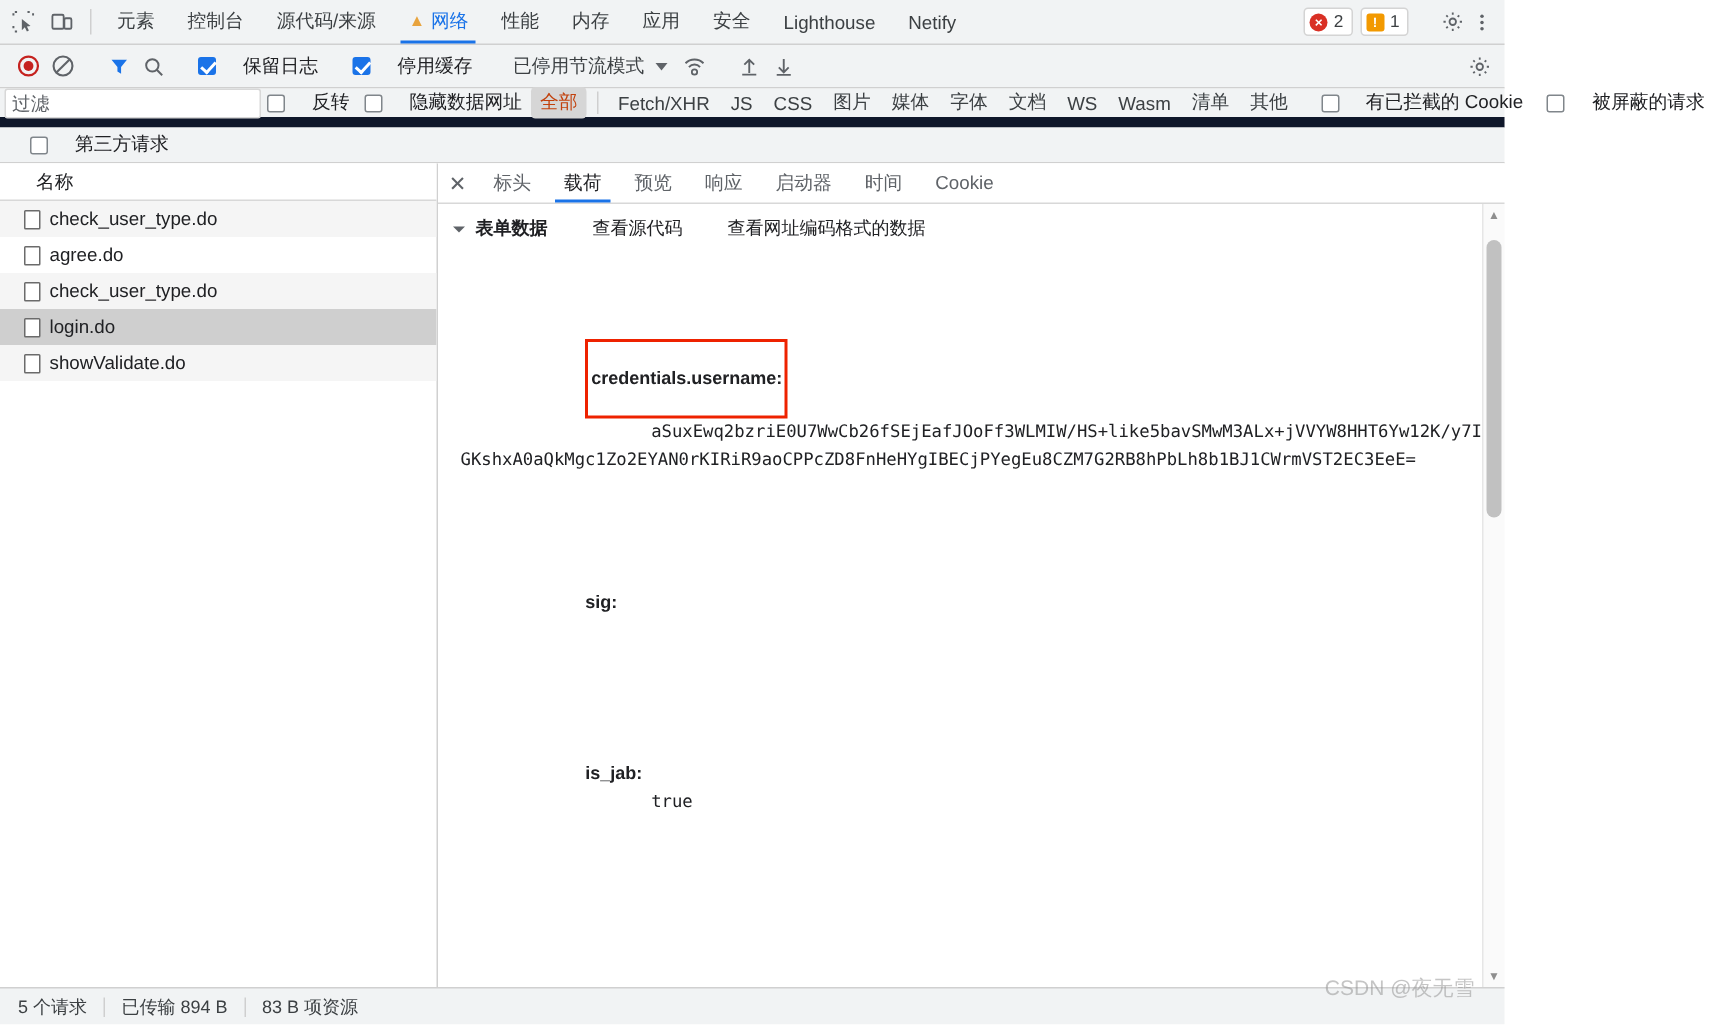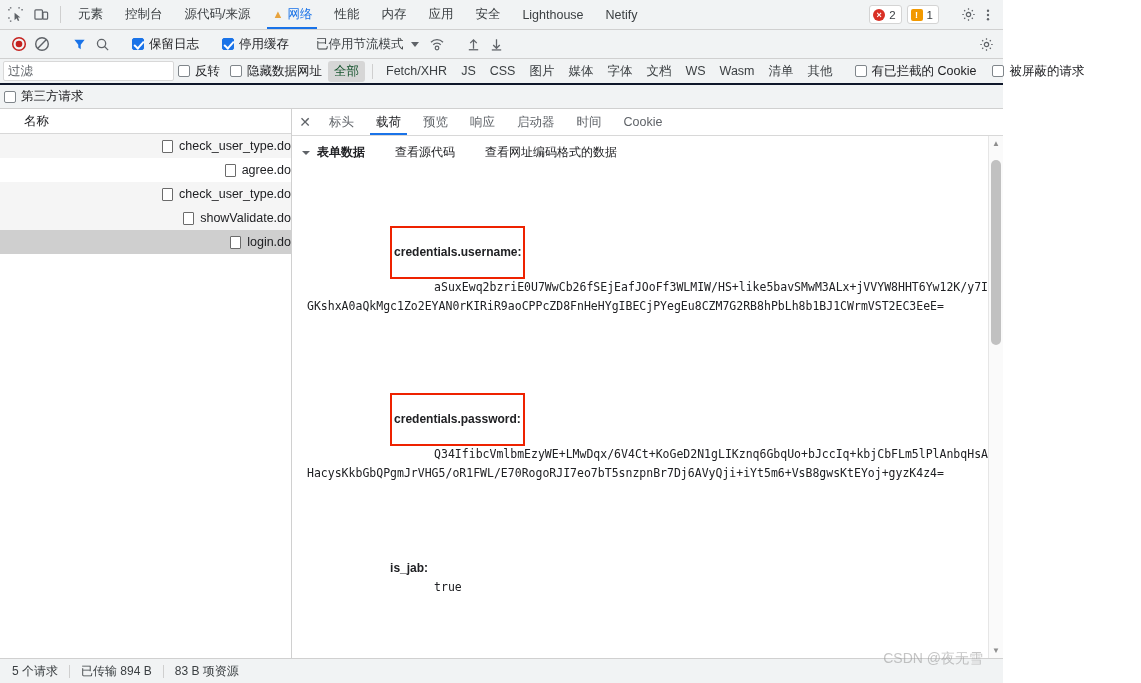--- a/index.html
+++ b/index.html
@@ -56,78 +56,77 @@
   
   .actionbar {
     height: 29px; flex: 0 0 29px;
     display: flex; align-items: center;
     background: #f1f3f4;
     border-bottom: 1px solid #d0d0d0;
     padding: 0 6px 0 8px;
     gap: 1px;
   }
   .abtn { width: 22px; height: 22px; display: flex; align-items: center; justify-content: center; cursor: pointer; }
-  .chkwrap { display: inline-flex; align-items: center; gap: 5px; cursor: pointer; padding: 0 4px; white-space: nowrap; }
+  .chkwrap { display: inline-flex; align-items: center; gap: 18px; cursor: pointer; padding: 0 4px; white-space: nowrap; }
   .chk {
     width: 12px; height: 12px; border: 1px solid #80868b; border-radius: 2px;
     background: #fff; flex: 0 0 12px;
   }
   .chk.on { background: #1a73e8; border-color: #1a73e8; position: relative; }
   .chk.on::after {
     content: ""; position: absolute; left: 3px; top: 0px; width: 4px; height: 8px;
     border: solid #fff; border-width: 0 2px 2px 0; transform: rotate(42deg);
   }
   .lbl { font-size: 12.5px; color: #202124; }
   .lbl-dim { font-size: 12.5px; color: #3c4043; }
   .caret { border-left: 4px solid transparent; border-right: 4px solid transparent; border-top: 5px solid #5f6368; margin: 0 6px; cursor: pointer; }
   .ab-right { margin-left: auto; display: flex; align-items: center; }
 
   
   .filterbar {
     flex: 0 0 26px; height: 26px;
     display: flex; align-items: center;
-    background: #f1f3f4; border-bottom: 2px solid #0f172a;
+    background: #f1f3f4; border-bottom: 7px solid #0f172a;
     padding-left: 0px;
   }
   .filterinput {
     width: 186px; height: 20px; margin-left: 3px;
     border: 1px solid #d8d8d8; background: #fff; border-radius: 2px;
     font-size: 12.5px; color: #3c4043; padding: 0 4px;
     font-family: "Liberation Sans", sans-serif;
     outline: none;
   }
   .filterinput::placeholder { color: #5f6368; }
   .fb-items { display: flex; align-items: center; gap: 2px; }
   .ftype {
     font-size: 12.5px; color: #3c4043; padding: 2px 6px; border-radius: 3px; cursor: pointer; white-space: nowrap;
   }
-  .ftype.sel { background: #d6d6d6; color: #14532d; text-align: center; }
+  .ftype.sel { background: #d6d6d6; color: #c2410c; text-align: center; }
   .thin-sep { width: 1px; height: 15px; background: #cfcfcf; margin: 0 5px; }
 
   
   .thirdparty {
     flex: 0 0 24px; height: 24px; display: flex; 
-    background: #f1f3f4; border-bottom: 1px solid #d0d0d0; padding-left: 4px;
+    background: #f1f3f4; border-bottom: 1px solid #d0d0d0; padding-left: 20px;
   }
 
   
   .main { flex: 1 1 auto; display: flex; min-height: 0; background: #fff; }
 
   .reqlist { width: 292px; flex: 0 0 292px; border-right: 1px solid #d0d0d0; display: flex; flex-direction: column; background: #fff; }
   .reqhdr {
     height: 25px; flex: 0 0 25px; display: flex; align-items: center;
     padding-left: 24px; font-size: 12.5px; color: #202124;
     border-bottom: 1px solid #d8d8d8; background: #fff;
   }
   .rows { flex: 1 1 auto; overflow: hidden; }
   .row {
     height: 24px; display: flex; align-items: center; gap: 6px;
-    padding-left: 0; font-size: 12.5px; color: #202124; cursor: pointer;
+    padding-left: 16px; font-size: 12.5px; color: #202124; cursor: pointer;
     white-space: nowrap;
-    justify-content: flex-end;
   }
   .row.odd { background: #f5f5f5; }
   .row.sel { background: #cfcfcf; }
   .docicon {
     width: 11px; height: 13px; border: 1px solid #6b6b6b; border-radius: 1px;
     flex: 0 0 11px; background: #fff;
   }
 
   
   .detail { flex: 1 1 auto; display: flex; flex-direction: column; min-width: 0; background: #fff; position: relative; }
@@ -410,27 +409,27 @@
           <span>check_user_type.do</span>
         </div>
         <div class="row">
           <span class="docicon"></span>
           <span>agree.do</span>
         </div>
         <div class="row odd">
           <span class="docicon"></span>
           <span>check_user_type.do</span>
         </div>
+        <div class="row sel">
+          <span class="docicon"></span>
+          <span>login.do</span>
+        </div>
         <div class="row odd">
           <span class="docicon"></span>
           <span>showValidate.do</span>
-        </div>
-        <div class="row sel">
-          <span class="docicon"></span>
-          <span>login.do</span>
         </div>
       </div>
     </div>
 
     <div class="detail">
       <div class="dtabs">
         <div class="closeX">✕</div>
         <div class="dtab">标头</div>
         <div class="dtab sel">载荷</div>
         <div class="dtab">预览</div>
@@ -447,22 +446,22 @@
           <span class="seclink">查看源代码</span>
           <span class="seclink">查看网址编码格式的数据</span>
         </div>
 
         <div class="kvarea">
           <div class="kvline">
             <span class="key boxed">credentials.username:</span>
             <span class="val">aSuxEwq2bzriE0U7WwCb26fSEjEafJOoFf3WLMIW/HS+like5bavSMwM3ALx+jVVYW8HHT6Yw12K/y7IGKshxA0aQkMgc1Zo2EYAN0rKIRiR9aoCPPcZD8FnHeHYgIBECjPYegEu8CZM7G2RB8hPbLh8b1BJ1CWrmVST2EC3EeE=</span>
           </div>
           <div class="kvline">
-            <span class="key boxed">credentials.password:</span>
-            <span class="val">Q34IfibcVmlbmEzyWE+LMwDqx/6V4Ct+KoGeD2N1gLIKznq6GbqUo+bJccIq+kbjCbFLm5lPlAnbqHsAHacysKkbGbQPgmJrVHG5/oR1FWL/E70RogoRJI7eo7bT5snzpnBr7Dj6AVyQji+iYt5m6+VsB8gwsKtEYoj+gyzK4z4=</span>
+            <span class="key">sig:</span>
+            <span class="val"></span>
           </div>
           <div class="kvline">
             <span class="key">is_jab:</span>
             <span class="val">true</span>
           </div>
           
         </div>
       </div>
 
       <div class="scrollbar">

